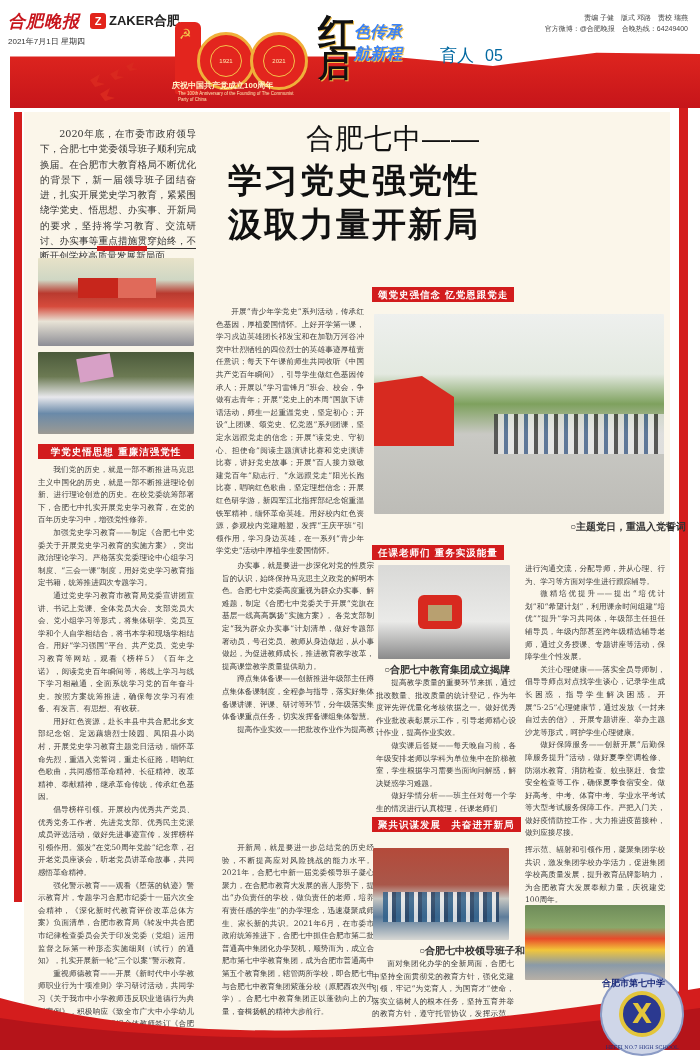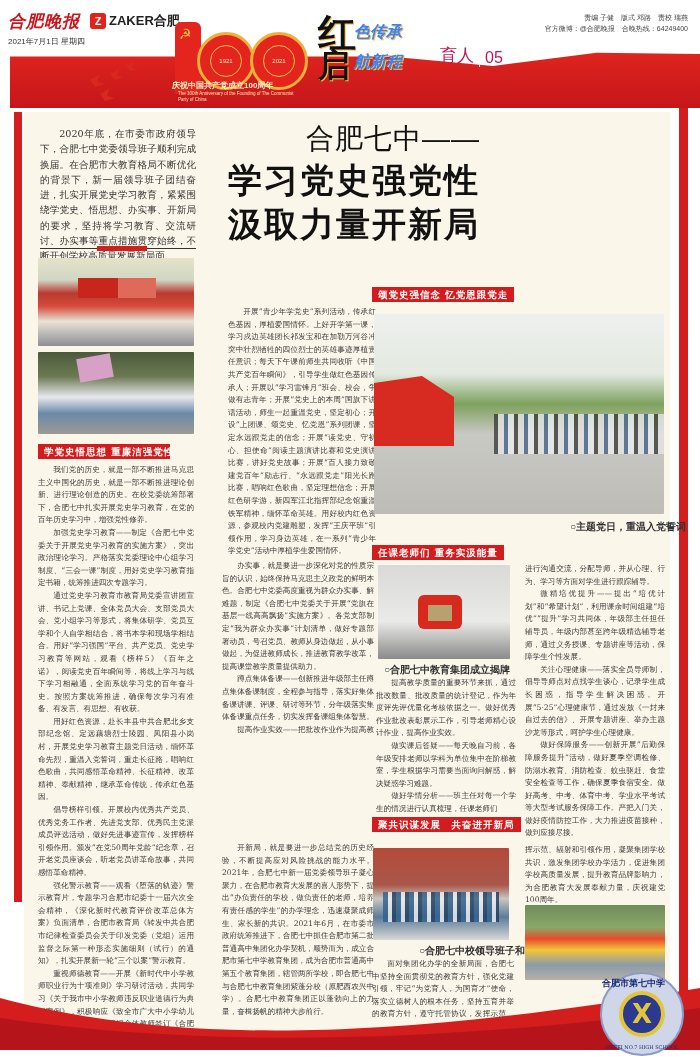--- a/index.html
+++ b/index.html
@@ -25,22 +25,22 @@
   .hundred .one { position:absolute; left:0; top:0; width:26px; height:72px; background:#e3251e; border-radius:6px 6px 2px 2px; }
   .hundred .hammer { position:absolute; left:4px; top:4px; color:#f5c24a; font-size:14px; }
   .celebrate { position:absolute; left:172px; top:80px; font-family:"Liberation Sans",sans-serif; font-size:8px; color:#fff4c8; font-weight:bold; }
   .celebrate-en { position:absolute; left:178px; top:91px; font-family:"Liberation Sans",sans-serif; font-size:4.5px; color:#ffe6b0; width:120px; line-height:6px; }
   .slogan { position:absolute; left:318px; top:8px; width:110px; height:80px; }
   .slogan .big { position:absolute; font-family:"DejaVu Serif",serif; font-weight:bold; color:#111; font-size:38px; text-shadow:1px 1px 0 #f1c04a; }
   .slogan .big.a { left:0; top:0; }
   .slogan .big.b { left:0; top:36px; font-size:32px; }
   .slogan .sm { position:absolute; left:36px; font-family:"DejaVu Serif",serif; font-weight:bold; font-style:italic; color:#3b82f6; font-size:16px; text-shadow:1px 1px 0 #f1c04a; }
   .slogan .sm.a { top:14px; }
-  .slogan .sm.b { top:44px; }
-  .section-name { position:absolute; left:440px; top:44px; font-family:"Liberation Sans",sans-serif; font-size:17px; color:#be185d; display:flex; align-items:flex-end; gap:5px; }
+  .slogan .sm.b { top:36px; }
+  .section-name { position:absolute; left:440px; top:44px; font-family:"Liberation Sans",sans-serif; font-size:17px; color:#0369a1; display:flex; align-items:center; gap:5px; }
   .section-name .bar { width:1px; height:17px; background:#fff; }
   .section-name .num { font-size:16px; }
 
   
   .paper { position:absolute; left:24px; top:112px; width:646px; height:930px; background:#fbf6ea; }
   .paper-border-right { position:absolute; right:12px; top:108px; width:9px; height:910px; background:#d41d1d; }
   .paper-border-left { position:absolute; left:14px; top:112px; width:8px; height:790px; background:#d41d1d; }
 
   
   .title { position:absolute; left:228px; top:120px;text-align:right; }
@@ -140,33 +140,33 @@
 </div>
 
 <div class="photo" style="left:38px;top:258px;width:156px;height:88px;background:linear-gradient(180deg,#e7e2c8 0%,#cfd7c4 25%,#b93a2f 40%,#d64b3c 55%,#e8e3d6 72%,#8d8d95 100%);">
   <div style="position:absolute;left:40px;top:20px;width:40px;height:20px;background:#c7261c"></div>
   <div style="position:absolute;left:80px;top:20px;width:38px;height:20px;background:#e06a5a"></div>
 </div>
 <div class="photo" style="left:38px;top:352px;width:156px;height:82px;background:linear-gradient(180deg,#4b5a3b 0%,#6c7a53 30%,#e8e8ec 55%,#6a8aa9 75%,#9c9a93 100%);">
   <div style="position:absolute;left:40px;top:4px;width:34px;height:24px;background:#d7a0c6;transform:rotate(-10deg)"></div>
 </div>
 
-<div class="sub-head" style="left:38px;top:444px;width:132px;text-align:center;">学党史悟思想 重廉洁强党性</div>
+<div class="sub-head" style="left:38px;top:444px;width:156px;text-align:center;">学党史悟思想 重廉洁强党性</div>
 <div class="col" style="left:38px;top:464px;width:156px;">
   <p>我们党的历史，就是一部不断推进马克思主义中国化的历史，就是一部不断推进理论创新、进行理论创造的历史。在校党委统筹部署下，合肥七中扎实开展党史学习教育，在党的百年历史学习中，增强党性修养。</p>
   <p>加强党史学习教育——制定《合肥七中党委关于开展党史学习教育的实施方案》，突出政治理论学习。严格落实党委理论中心组学习制度、“三会一课”制度，用好党史学习教育指定书籍，统筹推进四次专题学习。</p>
   <p>通过党史学习教育市教育局党委宣讲团宣讲、书记上党课、全体党员大会、支部党员大会、党小组学习等形式，将集体研学、党员互学和个人自学相结合，将书本学和现场学相结合。用好“学习强国”平台、共产党员、党史学习教育等网站，观看《榜样5》《百年之诺》，阅读党史百年瞬间等，将线上学习与线下学习相融通，全面系统学习党的百年奋斗史。按照方案统筹推进，确保每次学习有准备、有发言、有思想、有收获。</p>
   <p>用好红色资源，赴长丰县中共合肥北乡支部纪念馆、定远藕塘烈士陵园、凤阳县小岗村，开展党史学习教育主题党日活动，缅怀革命先烈，重温入党誓词，重走长征路，唱响红色歌曲，共同感悟革命精神、长征精神、改革精神、奉献精神，继承革命传统，传承红色基因。</p>
   <p>倡导榜样引领。开展校内优秀共产党员、优秀党务工作者、先进党支部、优秀民主党派成员评选活动，做好先进事迹宣传，发挥榜样引领作用。颁发“在党50周年党龄”纪念章，召开老党员座谈会，听老党员讲革命故事，共同感悟革命精神。</p>
   <p>强化警示教育——观看《堕落的轨迹》警示教育片，专题学习合肥市纪委十一届六次全会精神，《深化新时代教育评价改革总体方案》负面清单，合肥市教育局《转发中共合肥市纪律检查委员会关于印发党委（党组）运用监督之际第一种形态实施细则（试行）的通知》，扎实开展新一轮“三个以案”警示教育。</p>
   <p>重视师德教育——开展《新时代中小学教师职业行为十项准则》学习研讨活动，共同学习《关于我市中小学教师违反职业道德行为典型案例》，积极响应《致全市广大中小学幼儿园教师的倡议书》，组织全体教师签订《合肥市中小学教师师德承诺书》，明确师德师风是评价教师的第一标准，公布师德师风专项问题举报电话、邮箱，实行师德师风问题专人管理、台账管理。切实推进“为党育人、为国育才”师德主题教育走向深入。</p>
 </div>
 
 <div class="sub-head" style="left:372px;top:287px;">颂党史强信念 忆党恩跟党走</div>
-<div class="col" style="left:228px;top:306px;width:148px;">
+<div class="col" style="left:216px;top:306px;width:148px;">
   <p>开展“青少年学党史”系列活动，传承红色基因，厚植爱国情怀。上好开学第一课，学习戍边英雄团长祁发宝和在加勒万河谷冲突中壮烈牺牲的四位烈士的英雄事迹厚植责任意识；每天下午课前师生共同收听《中国共产党百年瞬间》，引导学生做红色基因传承人；开展以“学习雷锋月”班会、校会，争做有志青年；开展“党史上的本周”国旗下讲话活动，师生一起重温党史，坚定初心；开设“上团课、颂党史、忆党恩”系列团课，坚定永远跟党走的信念；开展“读党史、守初心、担使命”阅读主题演讲比赛和党史演讲比赛，讲好党史故事；开展“百人接力致敬建党百年”励志行、“永远跟党走”阳光长跑比赛，唱响红色歌曲，坚定理想信念；开展红色研学游，新四军江北指挥部纪念馆重温铁军精神，缅怀革命英雄。用好校内红色资源，参观校内党建雕塑，发挥“王庆平班”引领作用，学习身边英雄，在一系列“青少年学党史”活动中厚植学生爱国情怀。</p>
 </div>
 <div class="photo" style="left:374px;top:314px;width:290px;height:200px;background:linear-gradient(180deg,#eef0ee 0%,#e3e9e0 30%,#7ea15e 45%,#c9c9c4 60%,#bdbcb7 100%);">
   <div style="position:absolute;left:0;top:62px;width:80px;height:70px;background:#d72a20;clip-path:polygon(0 10%,60% 0,100% 30%,100% 100%,0 100%)"></div>
   <div style="position:absolute;left:120px;top:100px;width:170px;height:40px;background:repeating-linear-gradient(90deg,#333 0 4px,#e6e6e6 4px 10px,#3b5c8a 10px 14px,#f0f0f0 14px 20px);opacity:.75"></div>
 </div>
 <div class="caption" style="left:570px;top:520px;">○主题党日，重温入党誓词</div>
 
 <div class="sub-head" style="left:372px;top:545px;">任课老师们 重务实汲能量</div>
 <div class="col" style="left:222px;top:560px;width:152px;">

